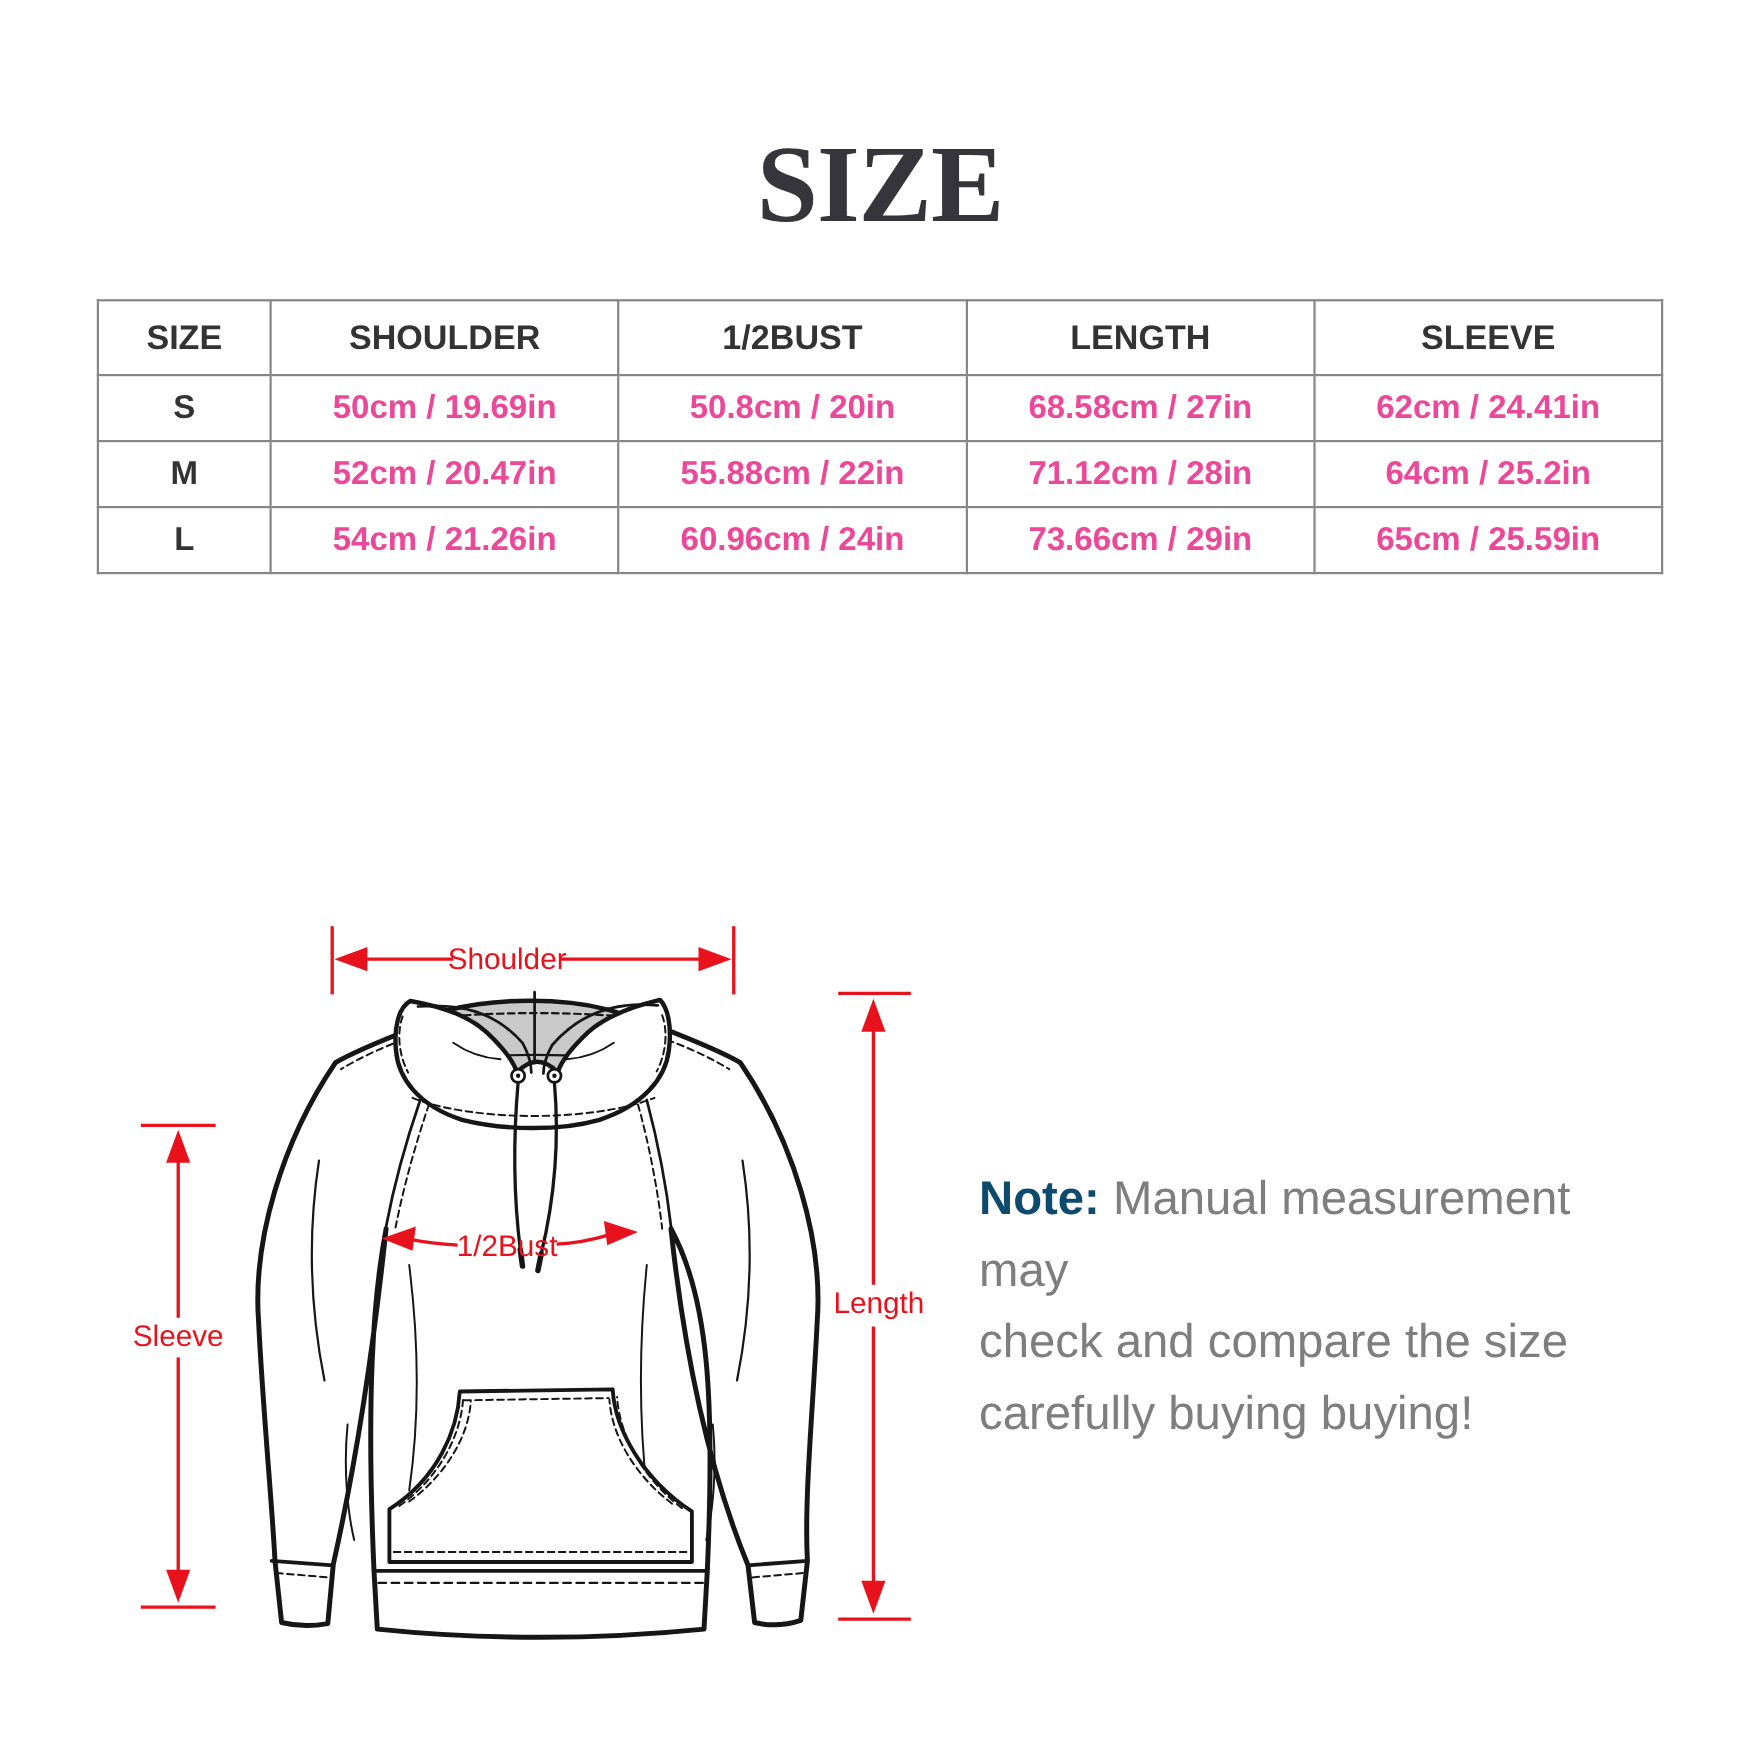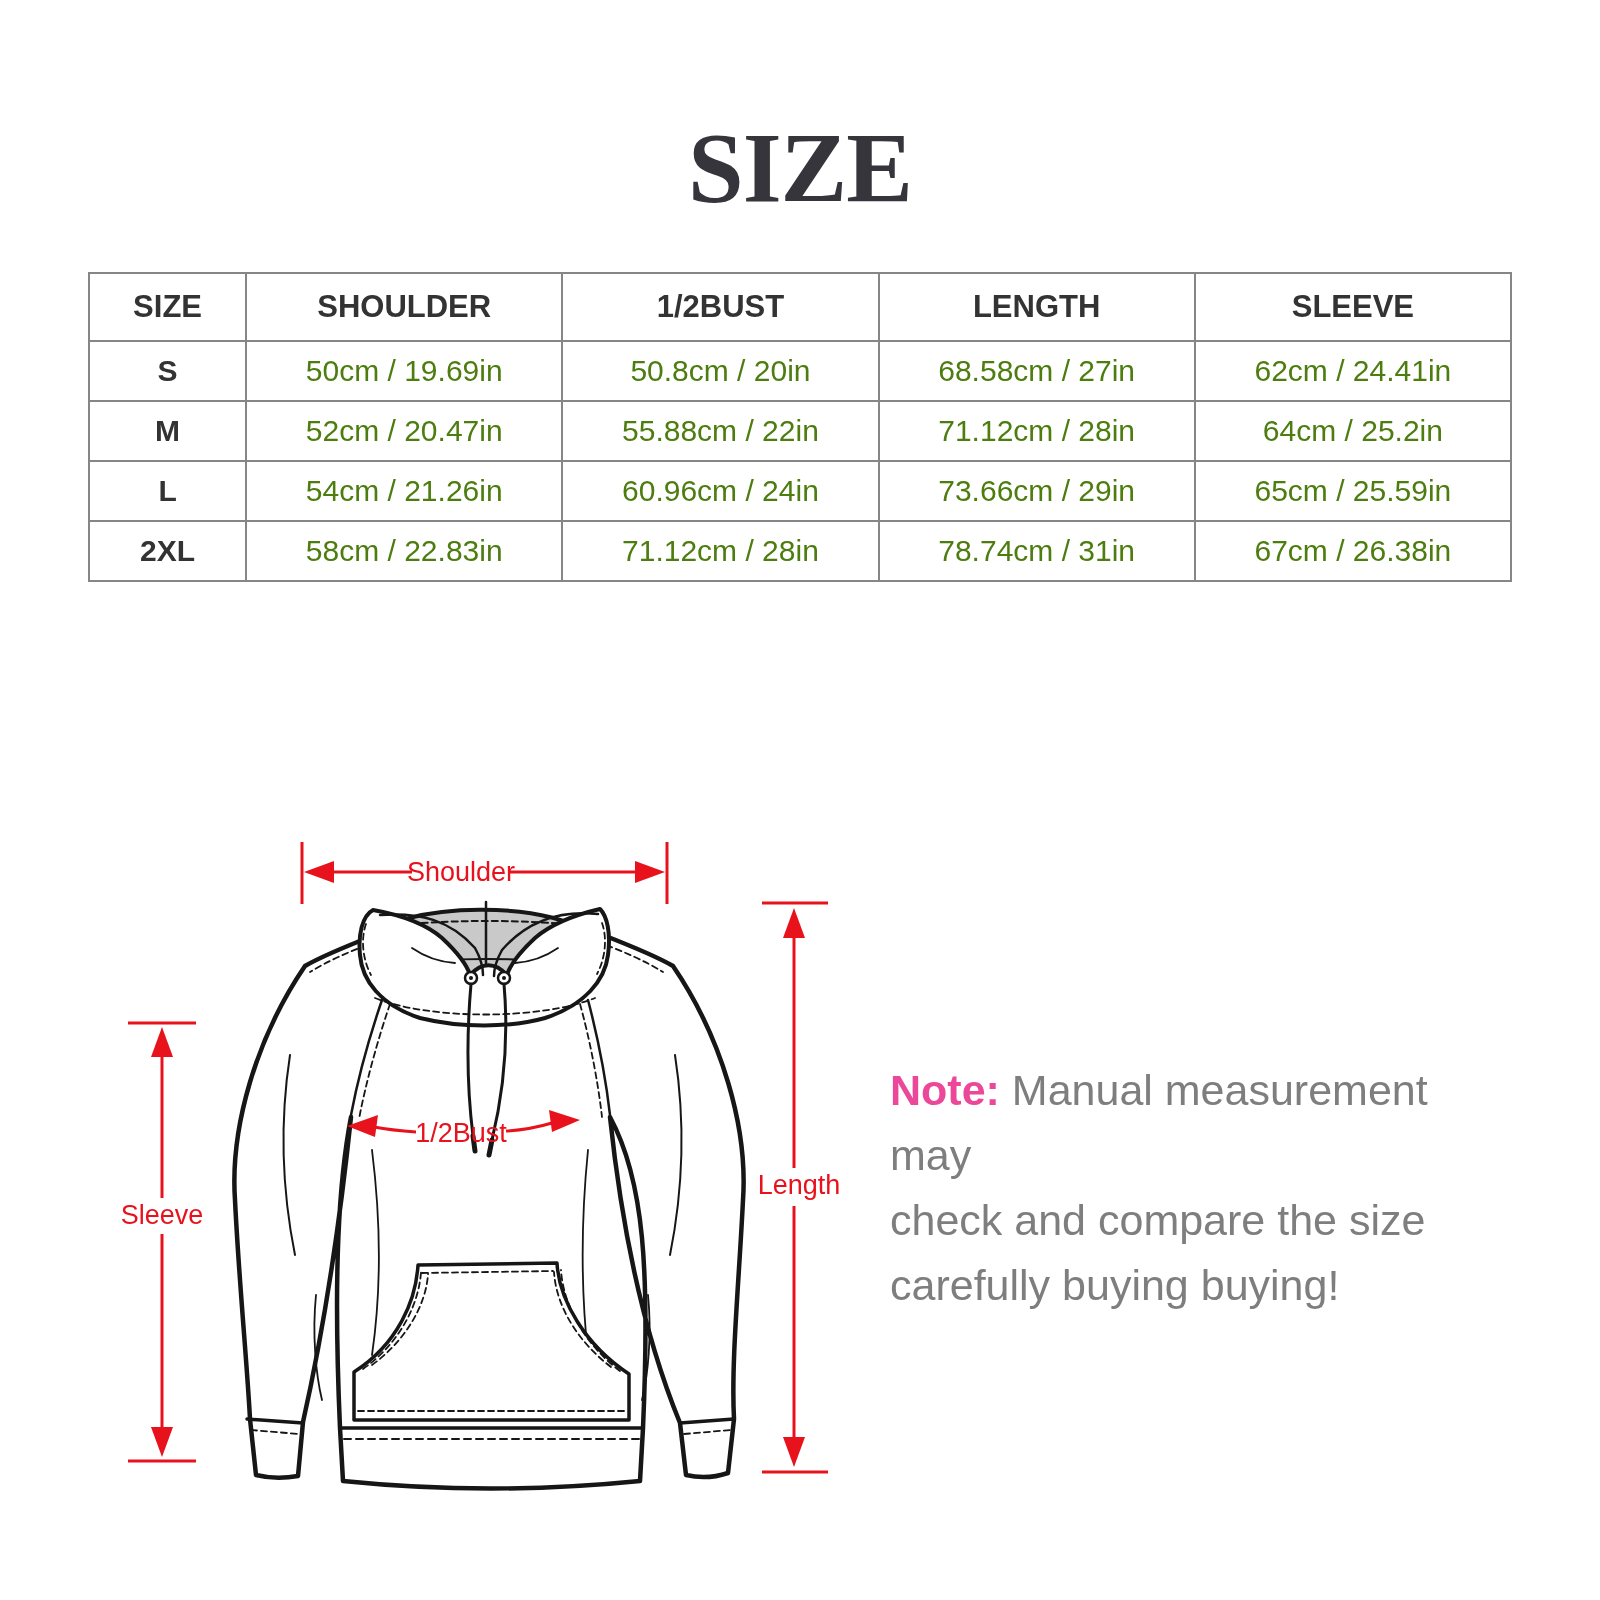--- a/index.html
+++ b/index.html
@@ -9,25 +9,25 @@
          font-family:"Liberation Serif",serif;font-weight:bold;font-size:100px;
          letter-spacing:-1px;color:#35353b;line-height:1;}
   table.size-table{position:absolute;left:88px;top:272px;width:1424px;
          border-collapse:collapse;table-layout:fixed;}
   table.size-table col.c0{width:157px;}
   table.size-table col.cx{width:316px;}
   table.size-table th,table.size-table td{
          border:2px solid #868686;text-align:center;vertical-align:middle;
          padding:0;overflow:hidden;white-space:nowrap;}
   table.size-table th{height:66px;font-size:31px;font-weight:bold;color:#333333;}
-  table.size-table td{height:58px;font-size:30px;font-weight:normal;color:#4d7c0f;}
+  table.size-table td{height:58px;font-size:30px;font-weight:bold;color:#ec4899;}
   table.size-table td.size-col{font-weight:bold;color:#333333;}
   .note{position:absolute;left:890px;top:1058px;width:600px;
         font-size:43px;line-height:65px;color:#7e7e7e;}
-  .note b{font-weight:bold;color:#ec4899;}
+  .note b{font-weight:bold;color:#0c4a6e;}
   svg.diagram{position:absolute;left:90px;top:820px;}
   svg text.red-label{font-family:"Liberation Sans",sans-serif;font-size:27px;fill:#e8121d;}
 </style>
 </head>
 <body>
 
 <div class="canvas">
 
   <div class="title">SIZE</div>
 
@@ -60,27 +60,20 @@
       <td>55.88cm / 22in</td>
       <td>71.12cm / 28in</td>
       <td>64cm / 25.2in</td>
     </tr>
     <tr>
       <td class="size-col">L</td>
       <td>54cm / 21.26in</td>
       <td>60.96cm / 24in</td>
       <td>73.66cm / 29in</td>
       <td>65cm / 25.59in</td>
-    </tr>
-    <tr>
-      <td class="size-col">2XL</td>
-      <td>58cm / 22.83in</td>
-      <td>71.12cm / 28in</td>
-      <td>78.74cm / 31in</td>
-      <td>67cm / 26.38in</td>
     </tr>
   </tbody>
     </table>
 
   <svg class="diagram" width="780" height="700" viewBox="0 0 780 700">
 
     <g fill="none" stroke="#161616" stroke-linecap="round" stroke-linejoin="round">
 
       <path fill="#ffffff" stroke-width="4.5" d="M 285 115
            C 262 124 232 136 215 146

